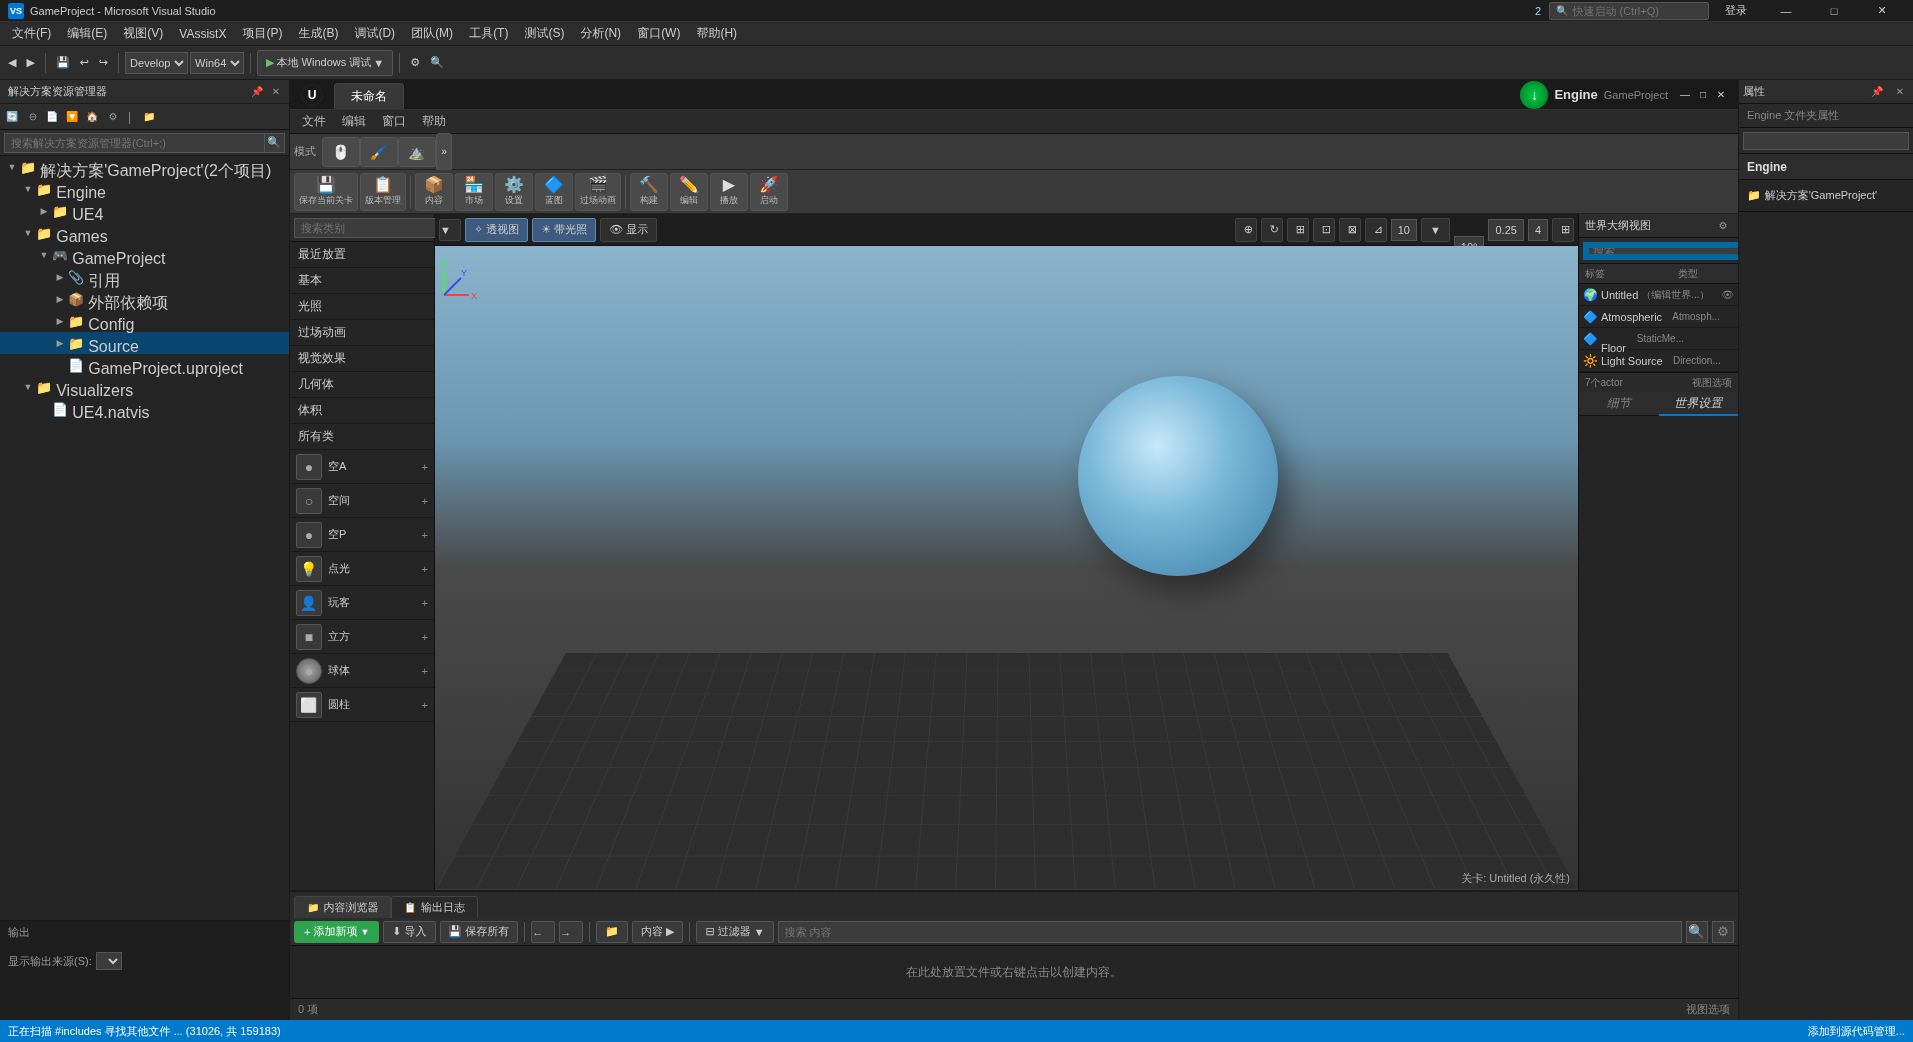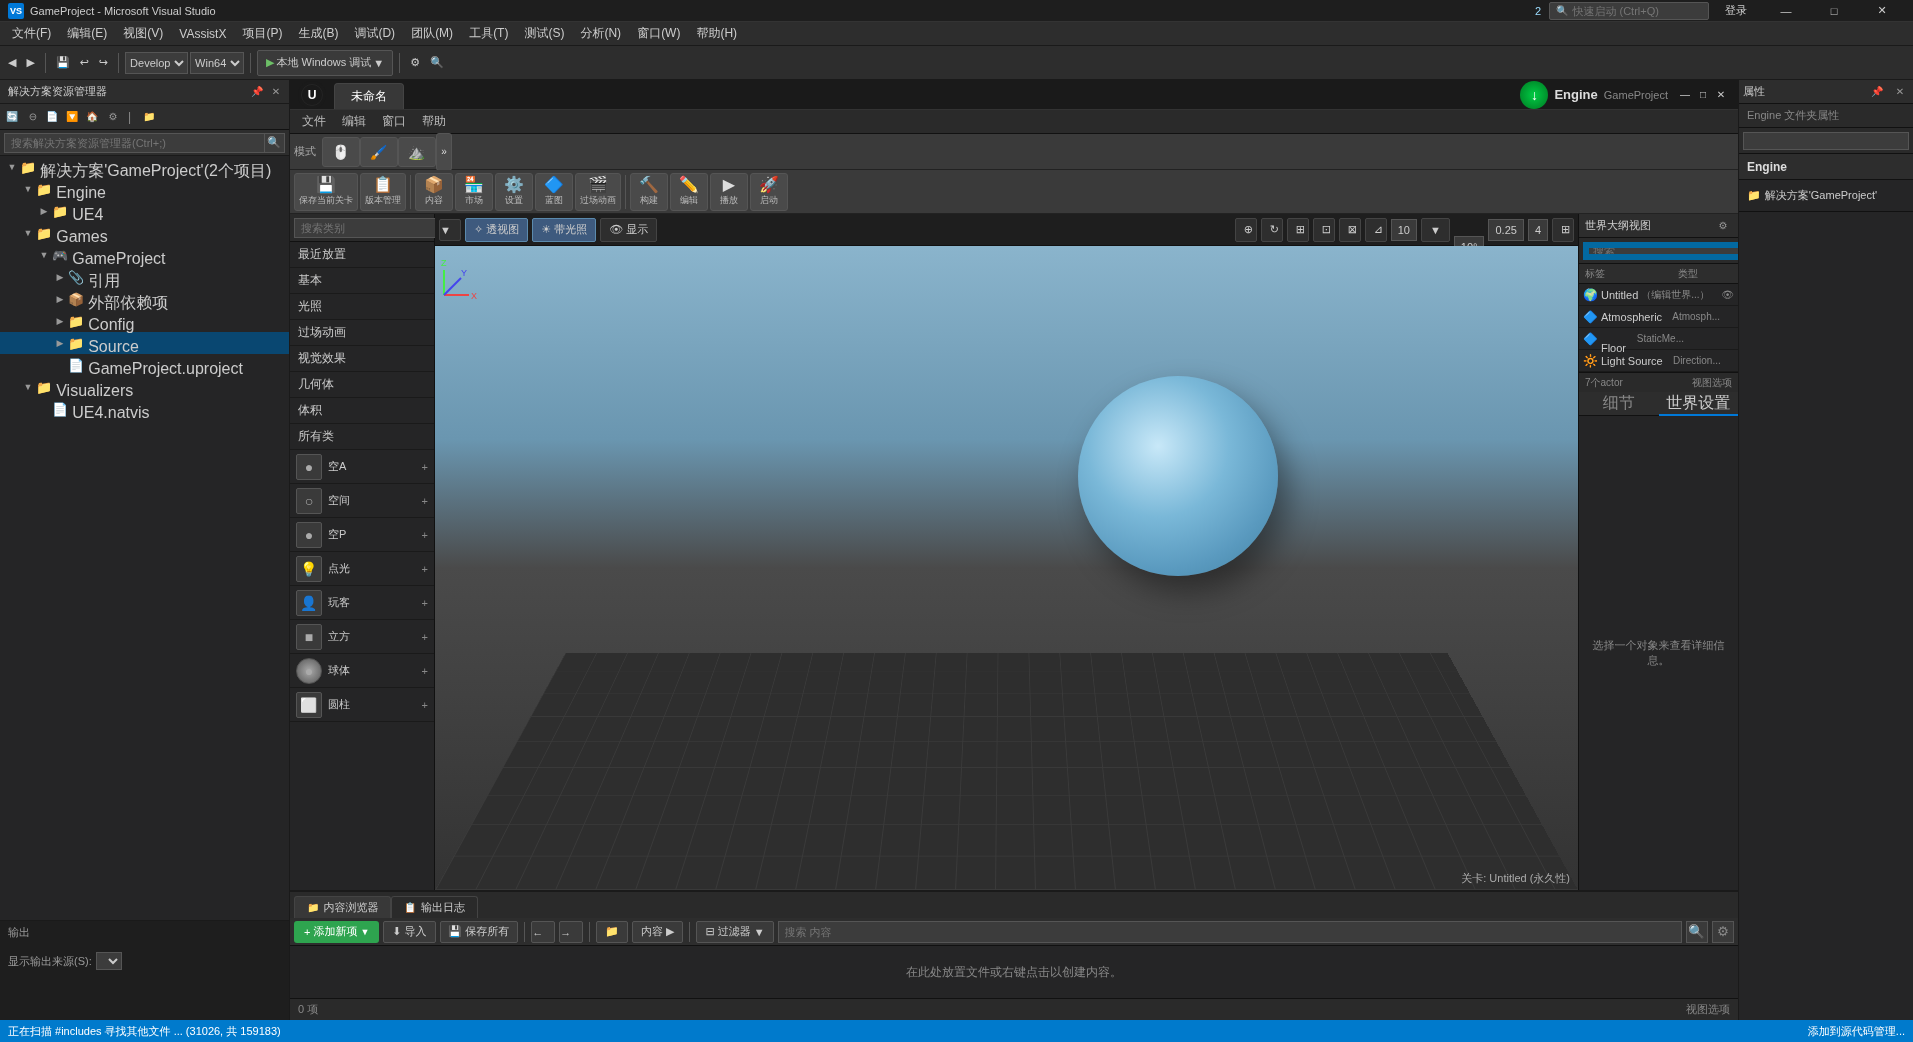--- a/index.html
+++ b/index.html
@@ -440,22 +440,23 @@
     .outliner-item .oi-icon { font-size: 12px; color: #888; }
     .outliner-item .oi-eye { color: #888; margin-left: auto; font-size: 10px; }
     .outliner-item .oi-type { width: 55px; text-align: right; font-size: 10px; color: #888; overflow: hidden; text-overflow: ellipsis; white-space: nowrap; }
     #outliner-count { height: 20px; background: #2a2a2a; display: flex; align-items: center; padding: 0 6px; font-size: 10px; color: #888; border-top: 1px solid #111; }
     #details-tabs {
       height: 24px; background: #2d2d2d;
       display: flex;
     }
     .details-tab {
       flex: 1; display: flex; align-items: center; justify-content: center;
-      font-size: 16px; color: #888; cursor: pointer;
+      font-size: 12px; color: #888; cursor: pointer;
       border-bottom: 1px solid #111;
+      font-style: italic;
     }
     .details-tab.active { color: #ccc; border-bottom: 2px solid #0078d7; }
     #details-content {
       flex: 1; background: #252526;
       display: flex; align-items: center; justify-content: center;
       font-size: 11px; color: #888; text-align: center; padding: 8px;
     }
 
     
     #status-bar {
@@ -959,23 +960,20 @@
             </div>
             <div id="outliner-count">
               <span>7个actor</span>
               <div style="flex:1;"></div>
               <button style="background:transparent;border:none;color:#888;font-size:10px;cursor:pointer;">视图选项</button>
             </div>
 
             <div id="details-tabs">
               <div class="details-tab">细节</div>
               <div class="details-tab active">世界设置</div>
-            </div>
-            <div id="details-content">
-              <span>选择一个对象来查看详细信息。</span>
             </div>
           </div>
         </div>
       </div>
 
       <div id="bottom-panel">
         <div id="bottom-tabs">
           <div class="bottom-tab active">
             <span class="tab-icon">📁</span>
             <span>内容浏览器</span>

